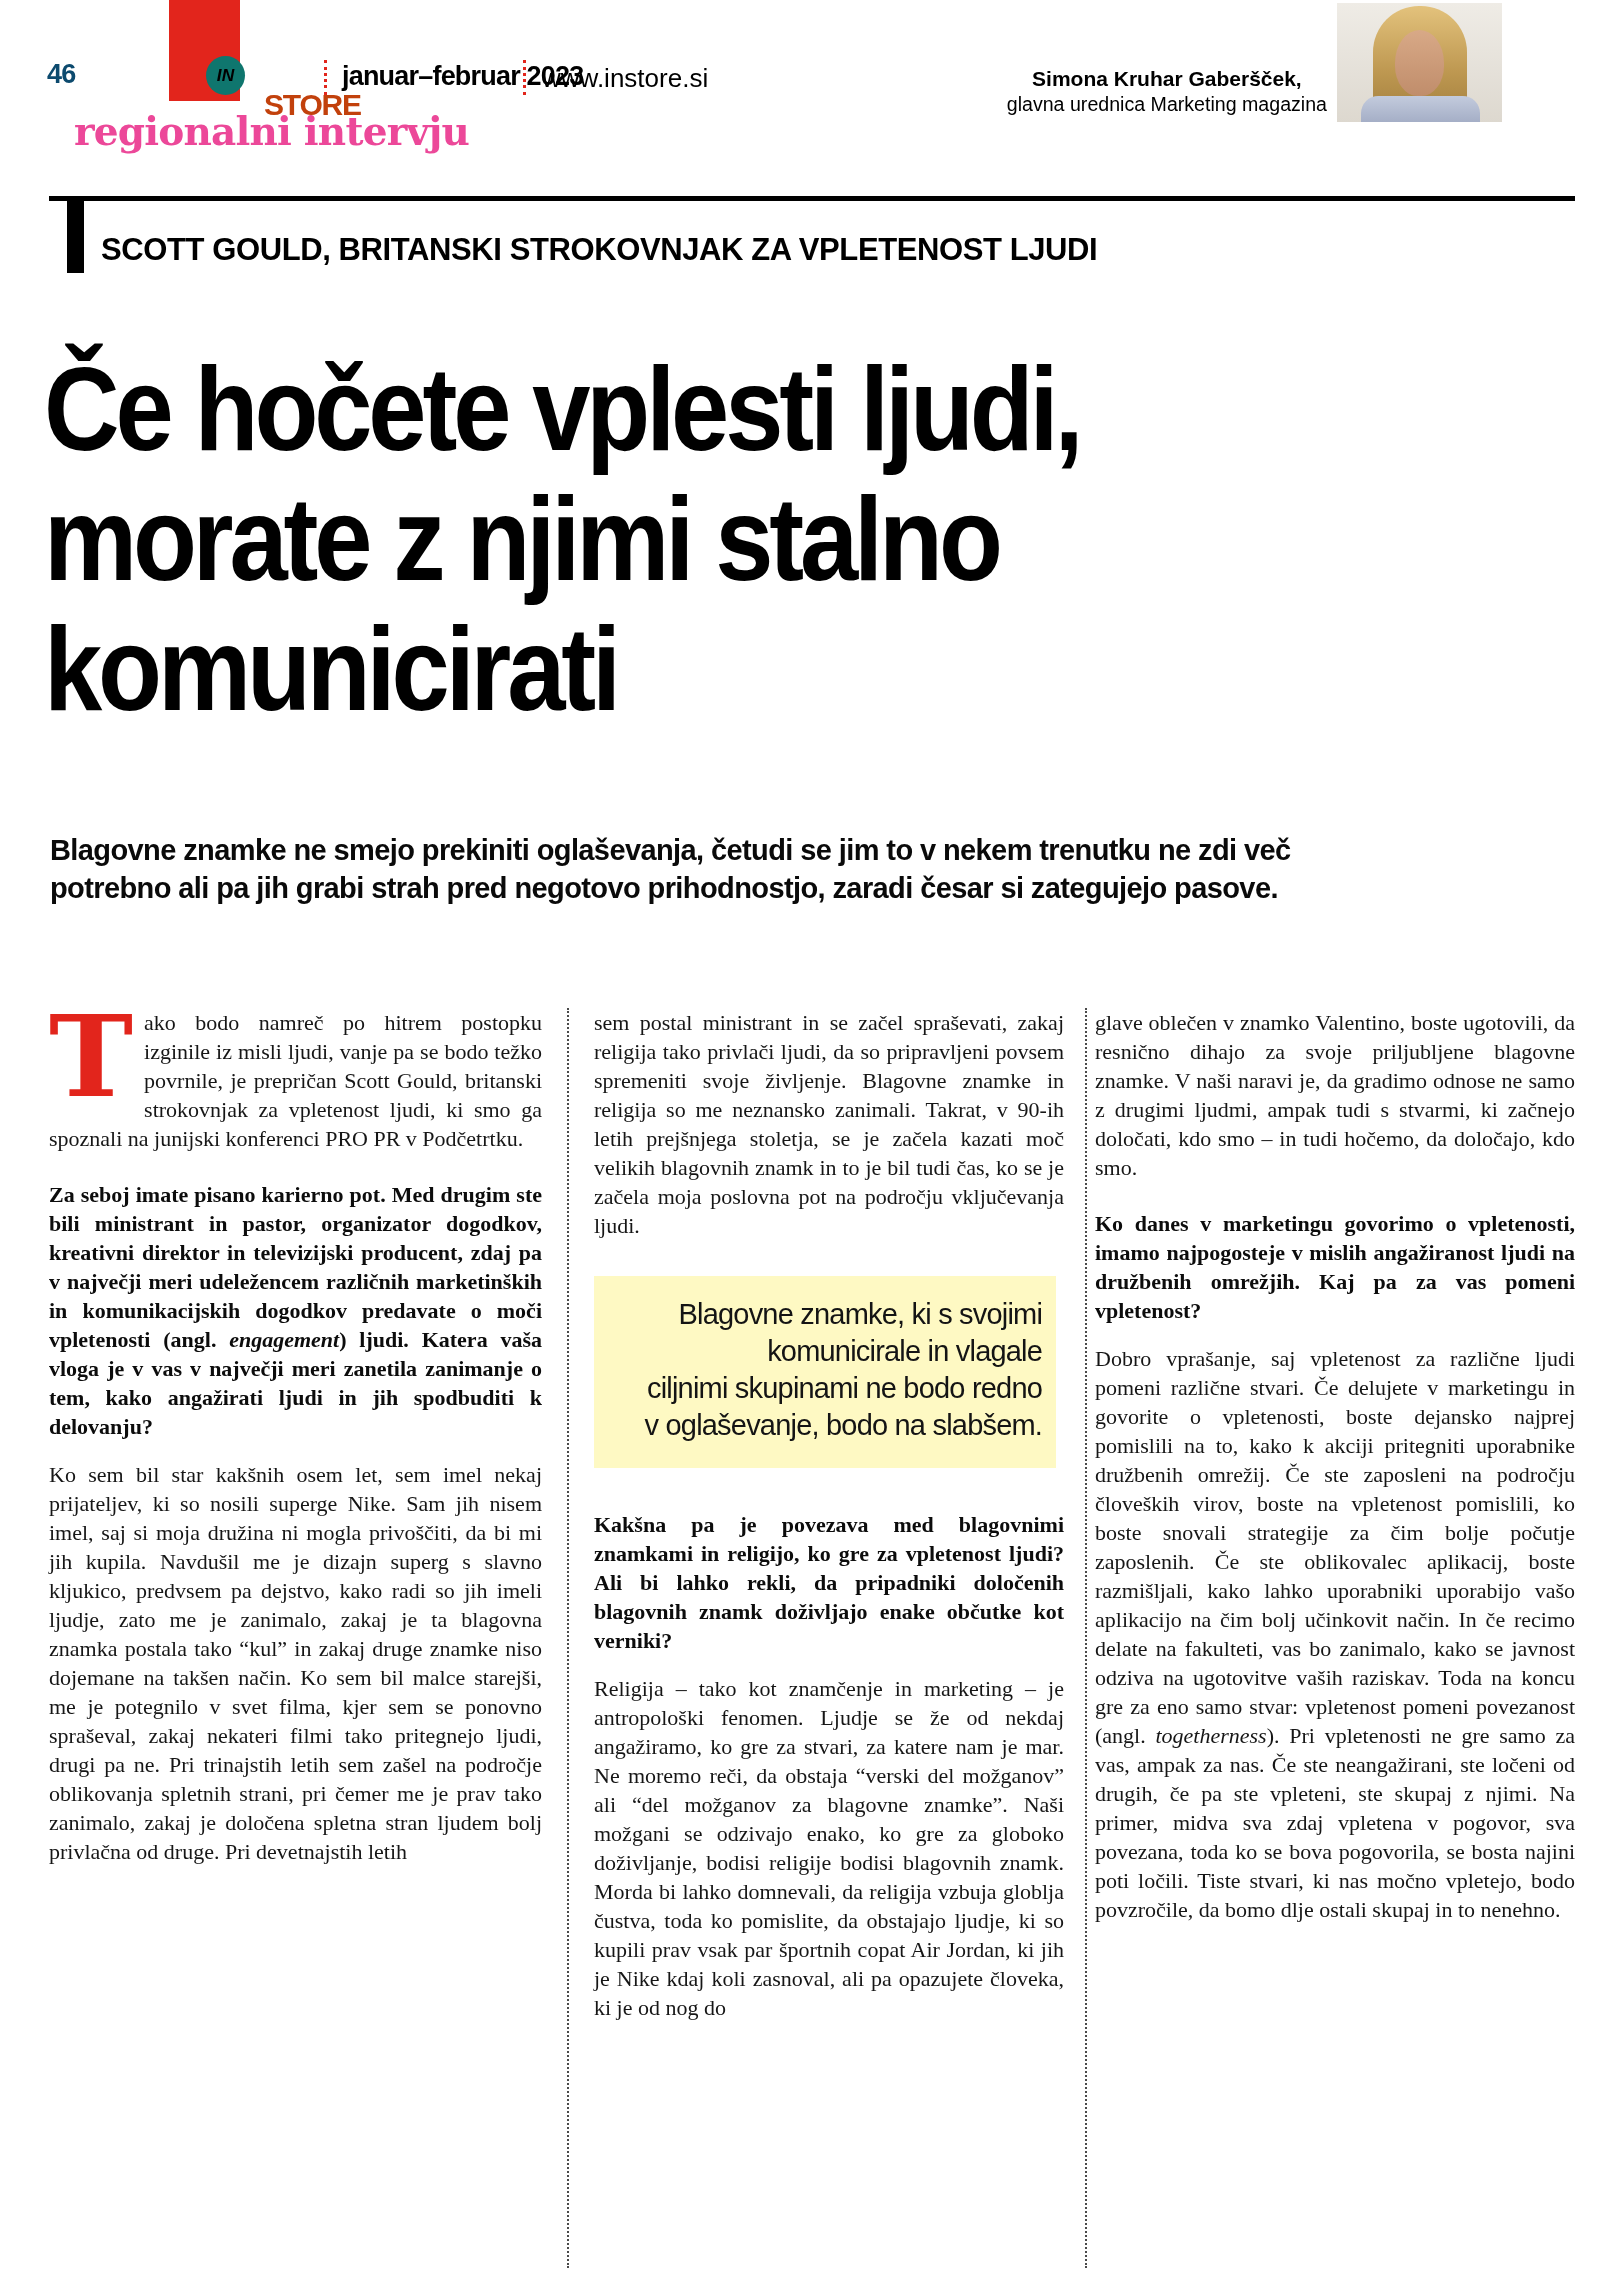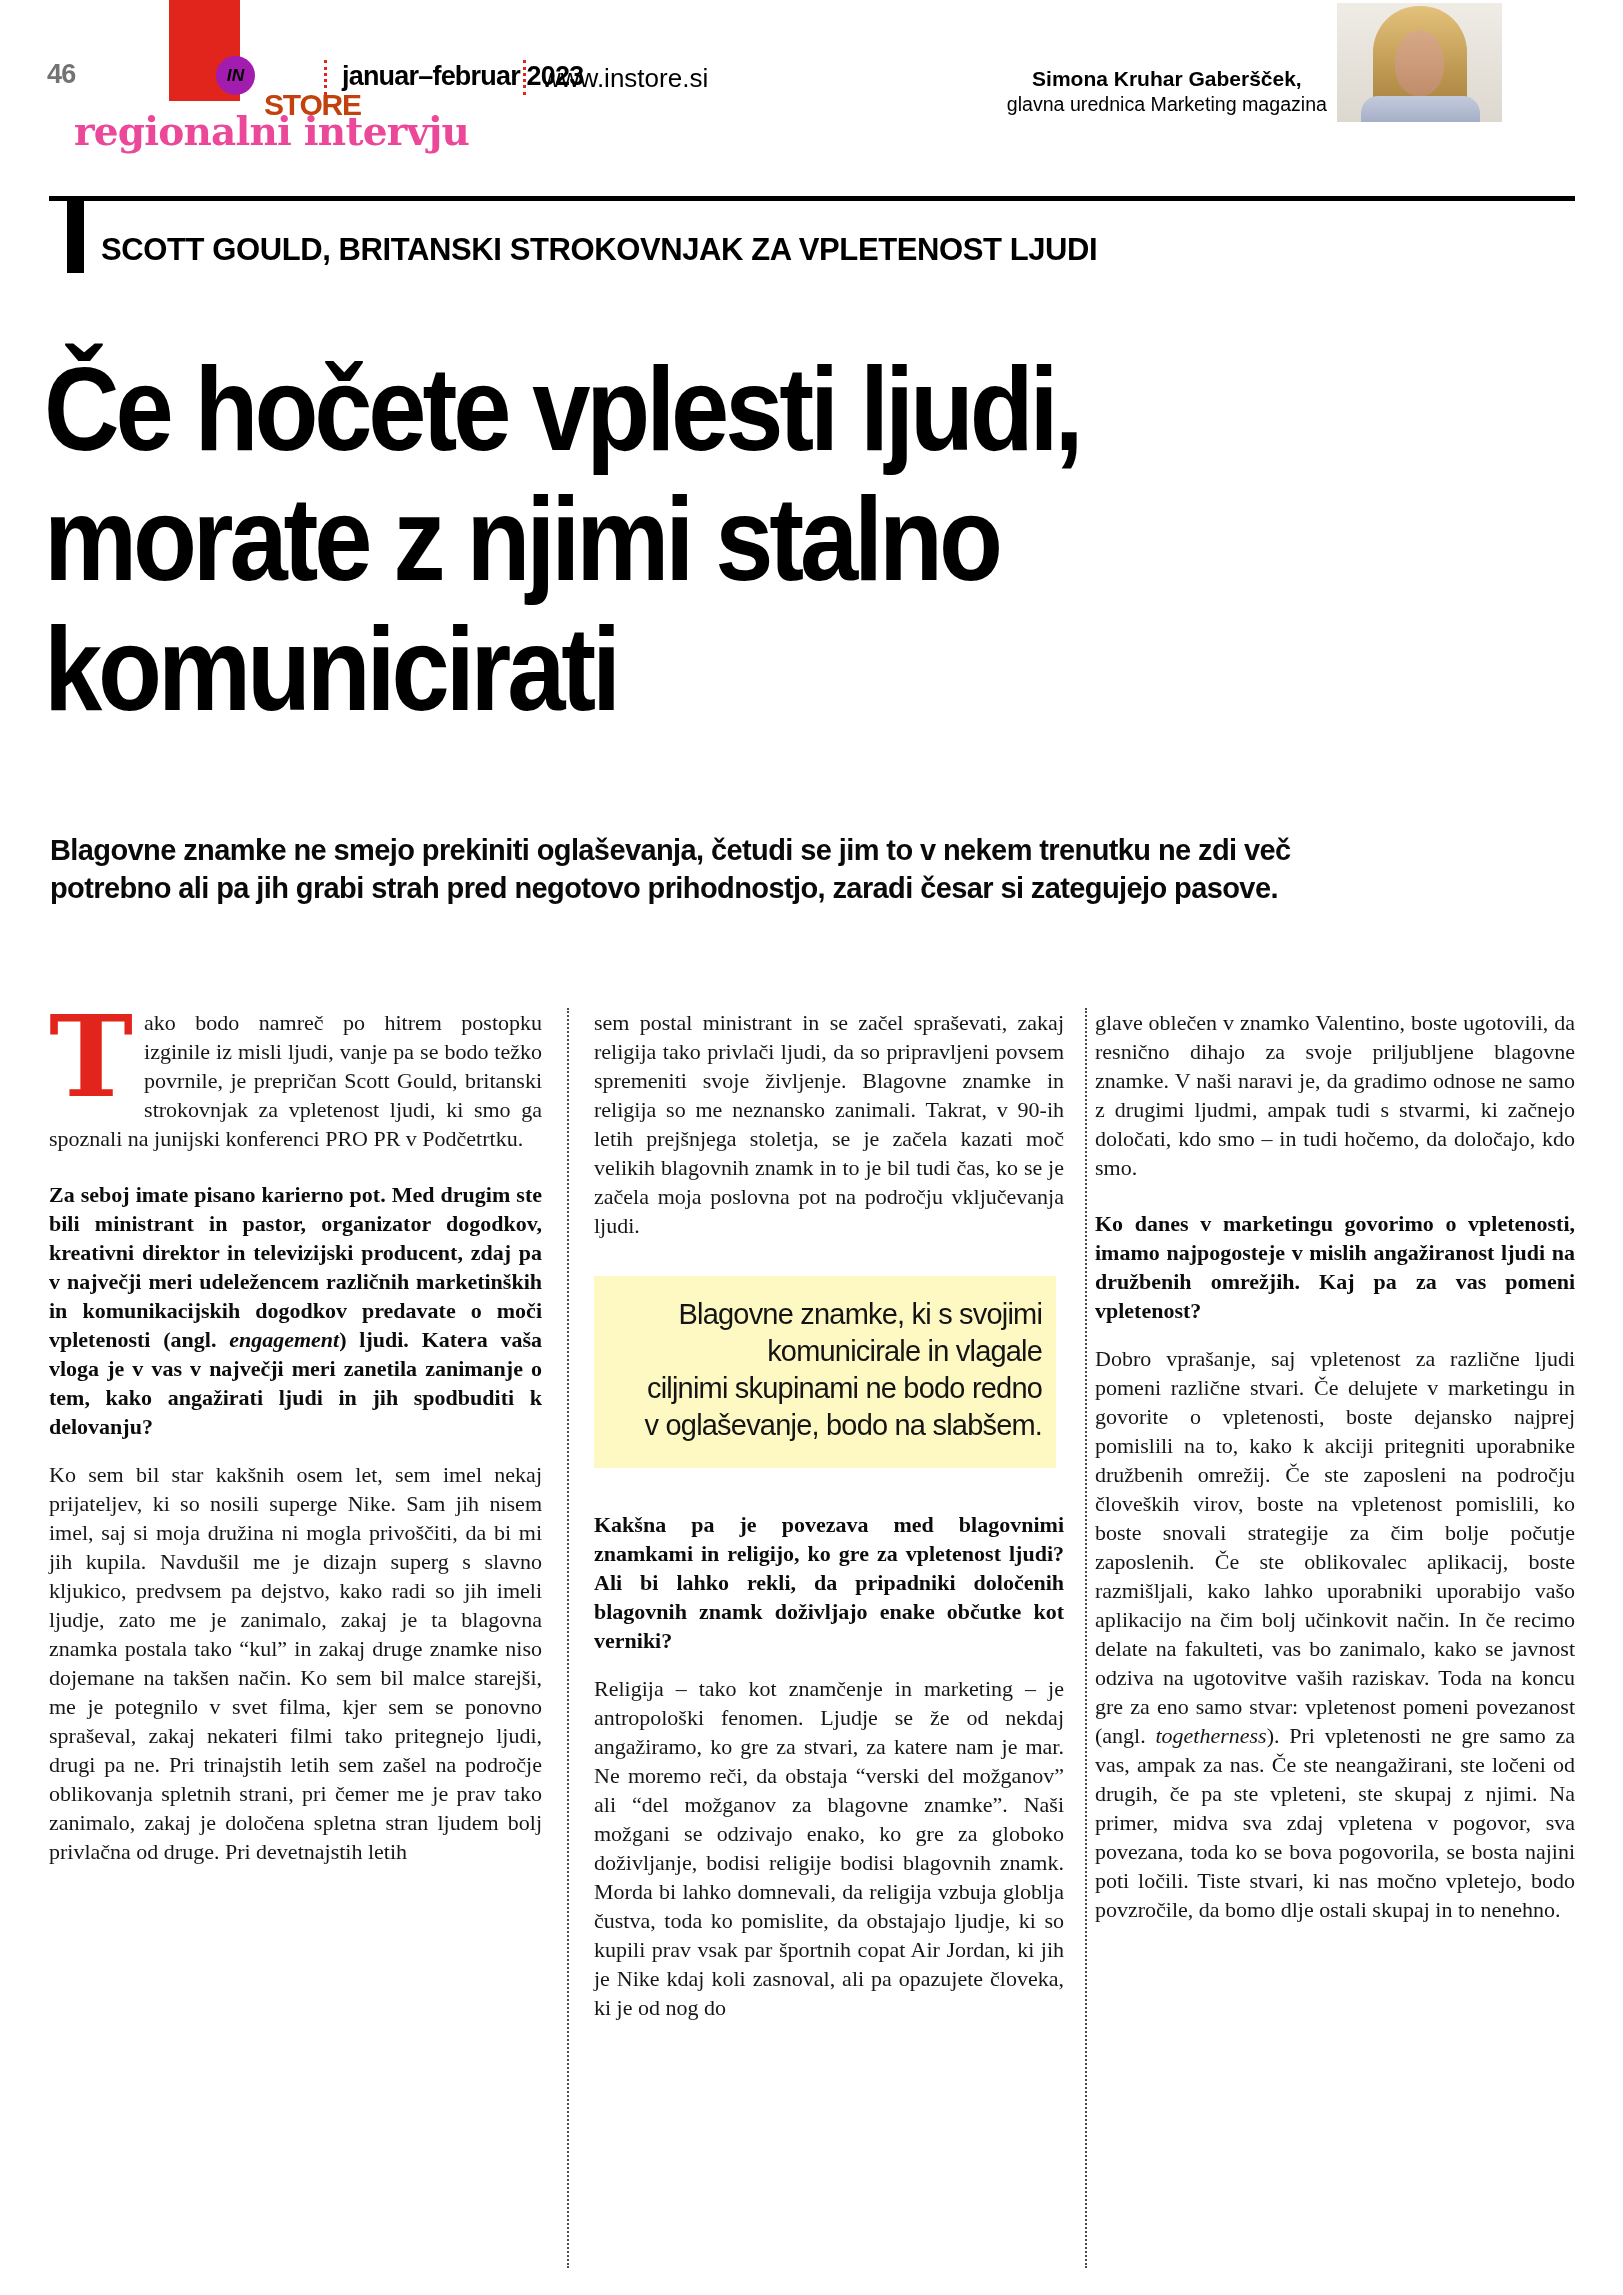--- a/index.html
+++ b/index.html
@@ -1,22 +1,22 @@
 <!DOCTYPE html>
 <html lang="sl" style="font-size:12.6px"><head>
 <meta charset="utf-8">
 <style>
   html,body{margin:0;padding:0;background:#888;}
   .page{position:relative;width:1623px;height:2295px;background:#ffffff;overflow:hidden;
         font-family:"Liberation Serif",serif;color:#111;}
   
-  .pageno{position:absolute;left:47px;top:61px;font:bold 27px/27px "Liberation Sans",sans-serif;color:#737373;letter-spacing:-0.8px;}
+  .pageno{position:absolute;left:47px;top:61px;font:bold 27px/27px "Liberation Sans",sans-serif;color:#0c4a6e;letter-spacing:-0.8px;}
   .logo-red{position:absolute;left:169px;top:0;width:71px;height:101px;background:#e2251c;}
-  .logo-circle{position:absolute;left:216px;top:56px;width:39px;height:39px;border-radius:50%;
-               background:#a21caf;display:flex;align-items:center;justify-content:center;
+  .logo-circle{position:absolute;left:206px;top:56px;width:39px;height:39px;border-radius:50%;
+               background:#0f766e;display:flex;align-items:center;justify-content:center;
                font:bold italic 17.3px/17.3px "Liberation Sans",sans-serif;color:#000;}
   .logo-store{position:absolute;left:264px;top:60px;font:bold 30px/33px "Liberation Sans",sans-serif;
               letter-spacing:-1.2px;color:#c2410c;margin-top:28px;}
   .mast-sep{position:absolute;top:60px;width:0;height:35px;border-left:3.1px dotted #e2251c;}
   .sep1{left:324px;} .sep2{left:523px;}
   .issue{position:absolute;left:342px;top:61px;font:bold 27px/31px "Liberation Sans",sans-serif;
          letter-spacing:-0.8px;color:#000;}
   .website{position:absolute;left:542px;top:63px;font:400 26px/30px "Liberation Sans",sans-serif;color:#000;}
   .section-title{position:absolute;left:46px;top:110px;font:bold 39px/42px "DejaVu Serif",serif;
                  letter-spacing:-0.8px;color:#ec4899;margin-left:28px;}

